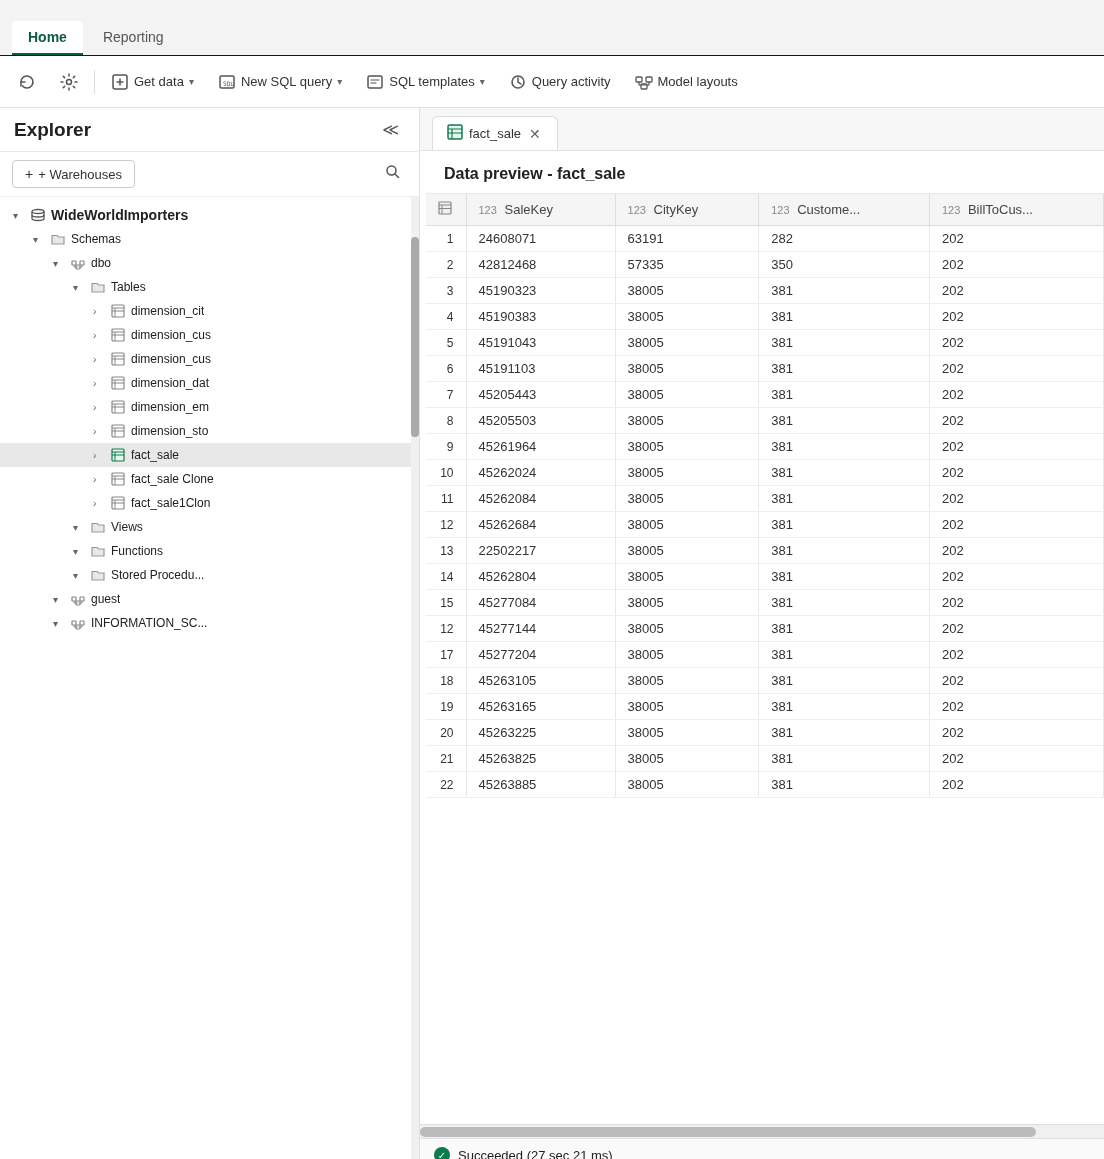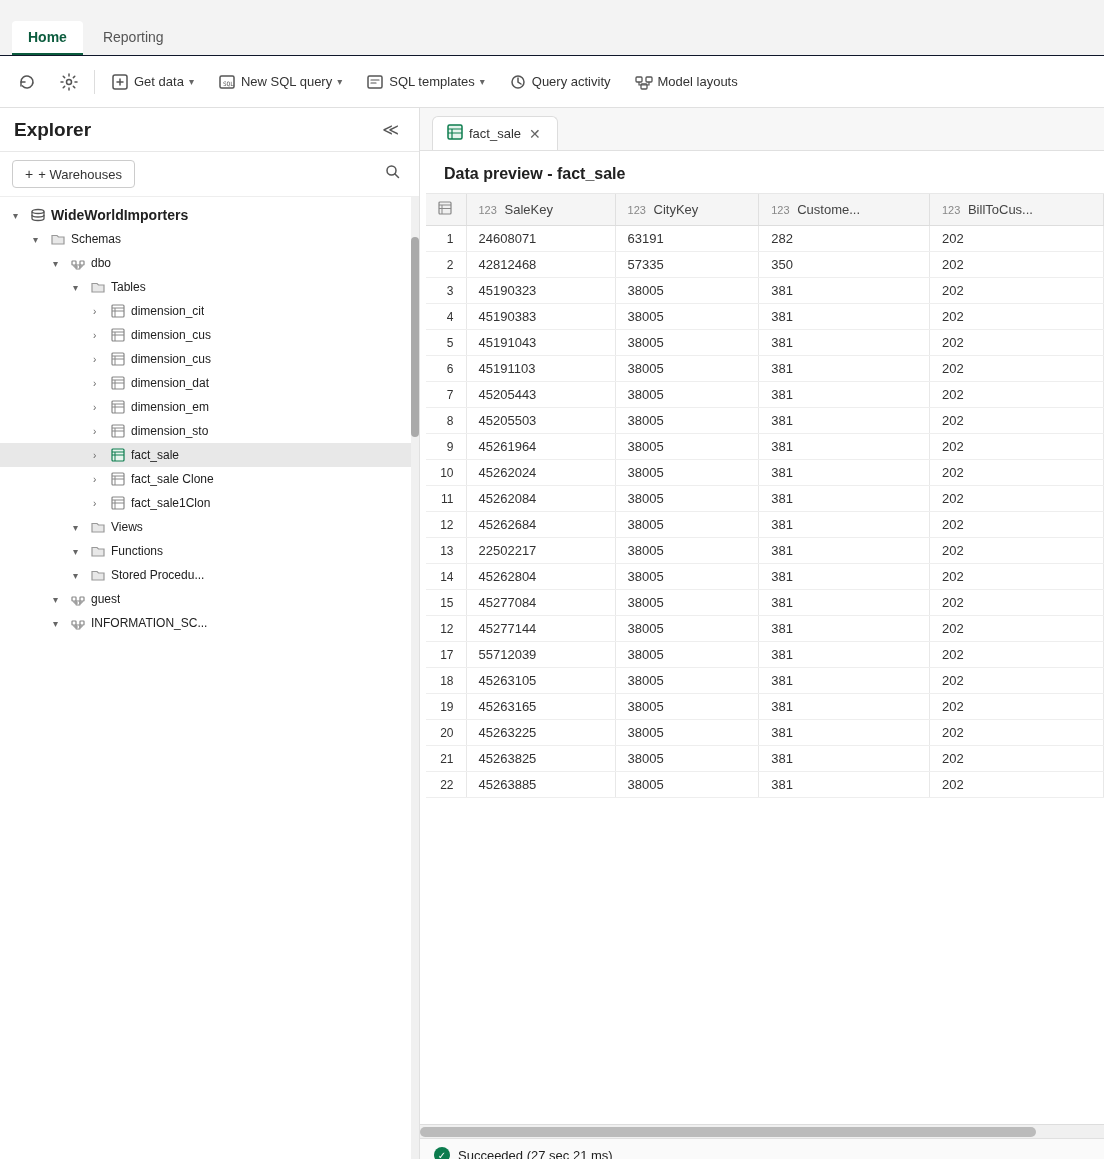--- a/index.html
+++ b/index.html
@@ -535,21 +535,21 @@
     </tr>
             <tr>
       <td class="row-num">12</td>
       <td>45277144</td>
       <td>38005</td>
       <td>381</td>
       <td>202</td>
     </tr>
             <tr>
       <td class="row-num">17</td>
-      <td>55712039</td>
+      <td>45277204</td>
       <td>38005</td>
       <td>381</td>
       <td>202</td>
     </tr>
             <tr>
       <td class="row-num">18</td>
       <td>45263105</td>
       <td>38005</td>
       <td>381</td>
       <td>202</td>

